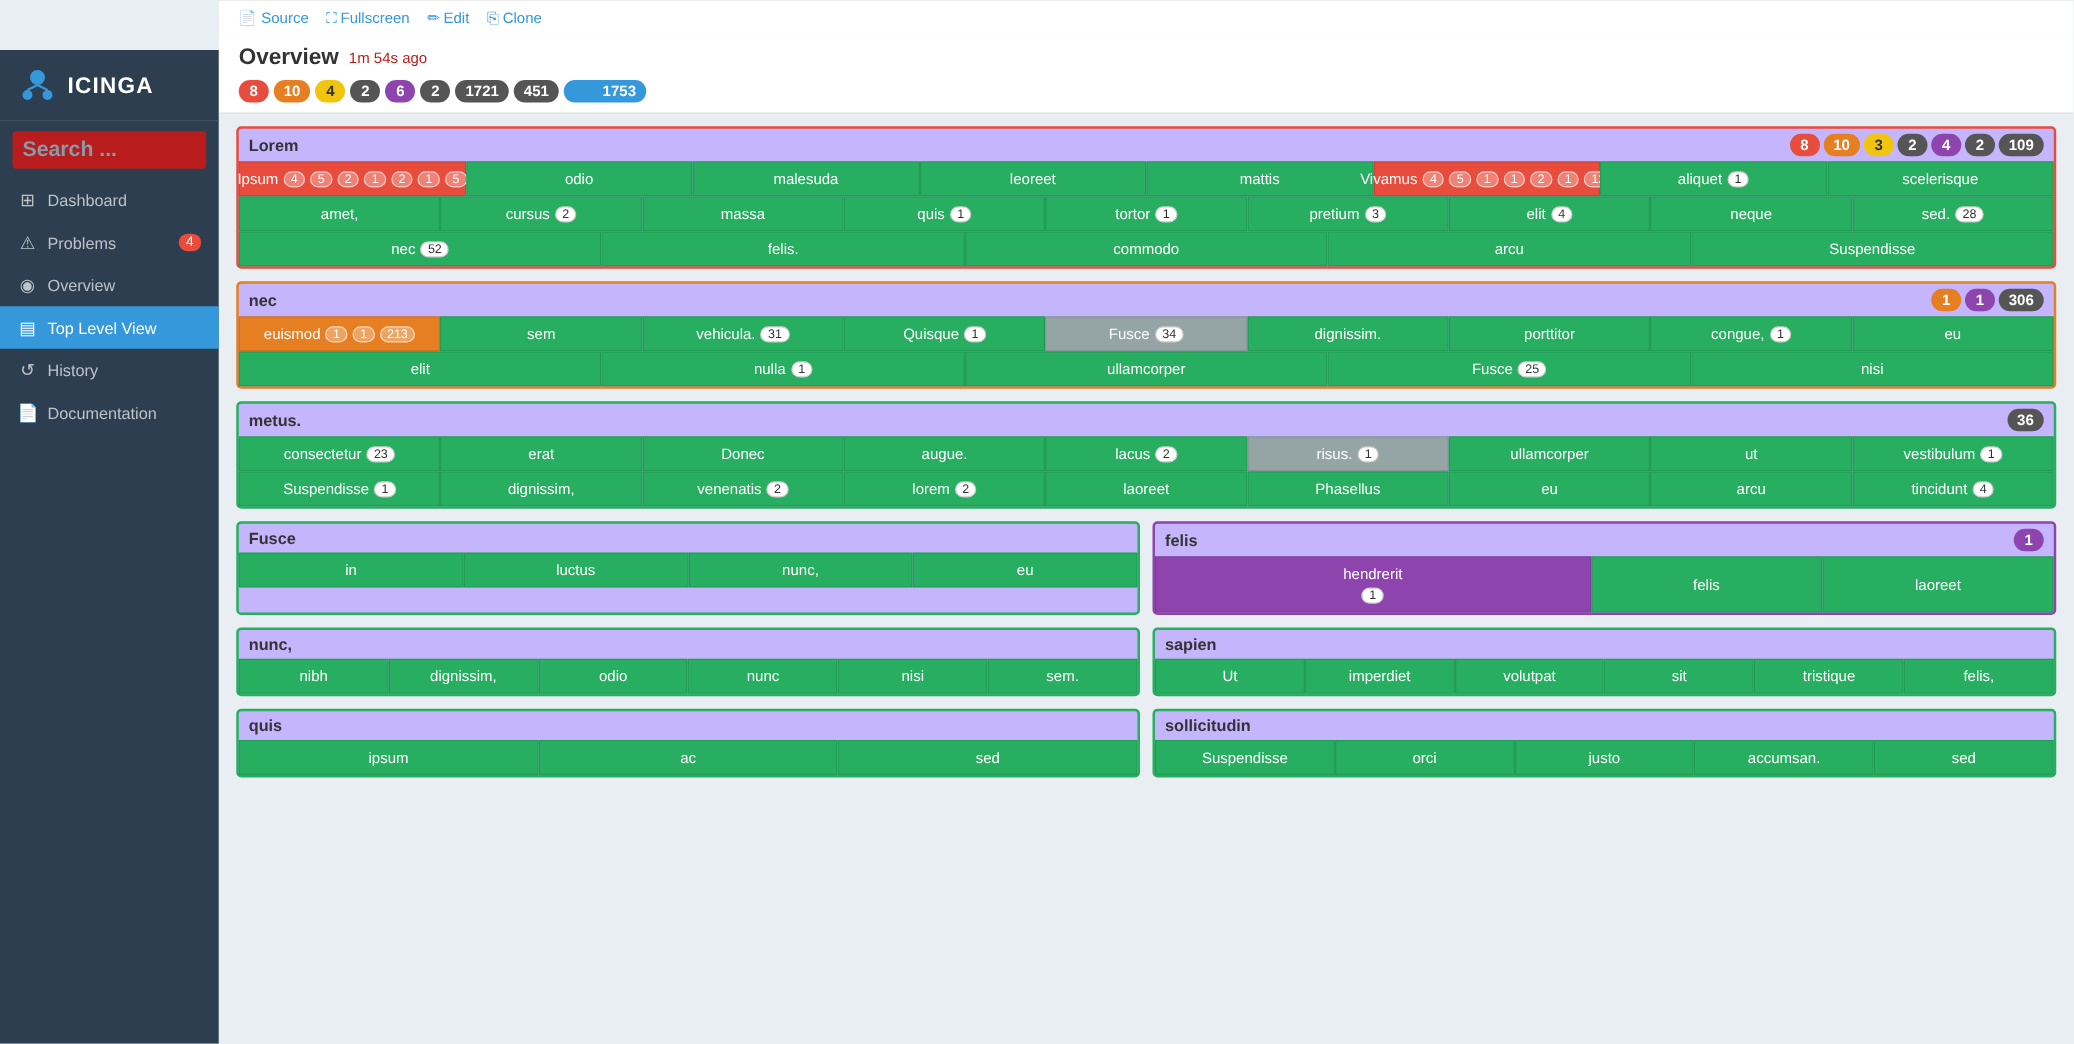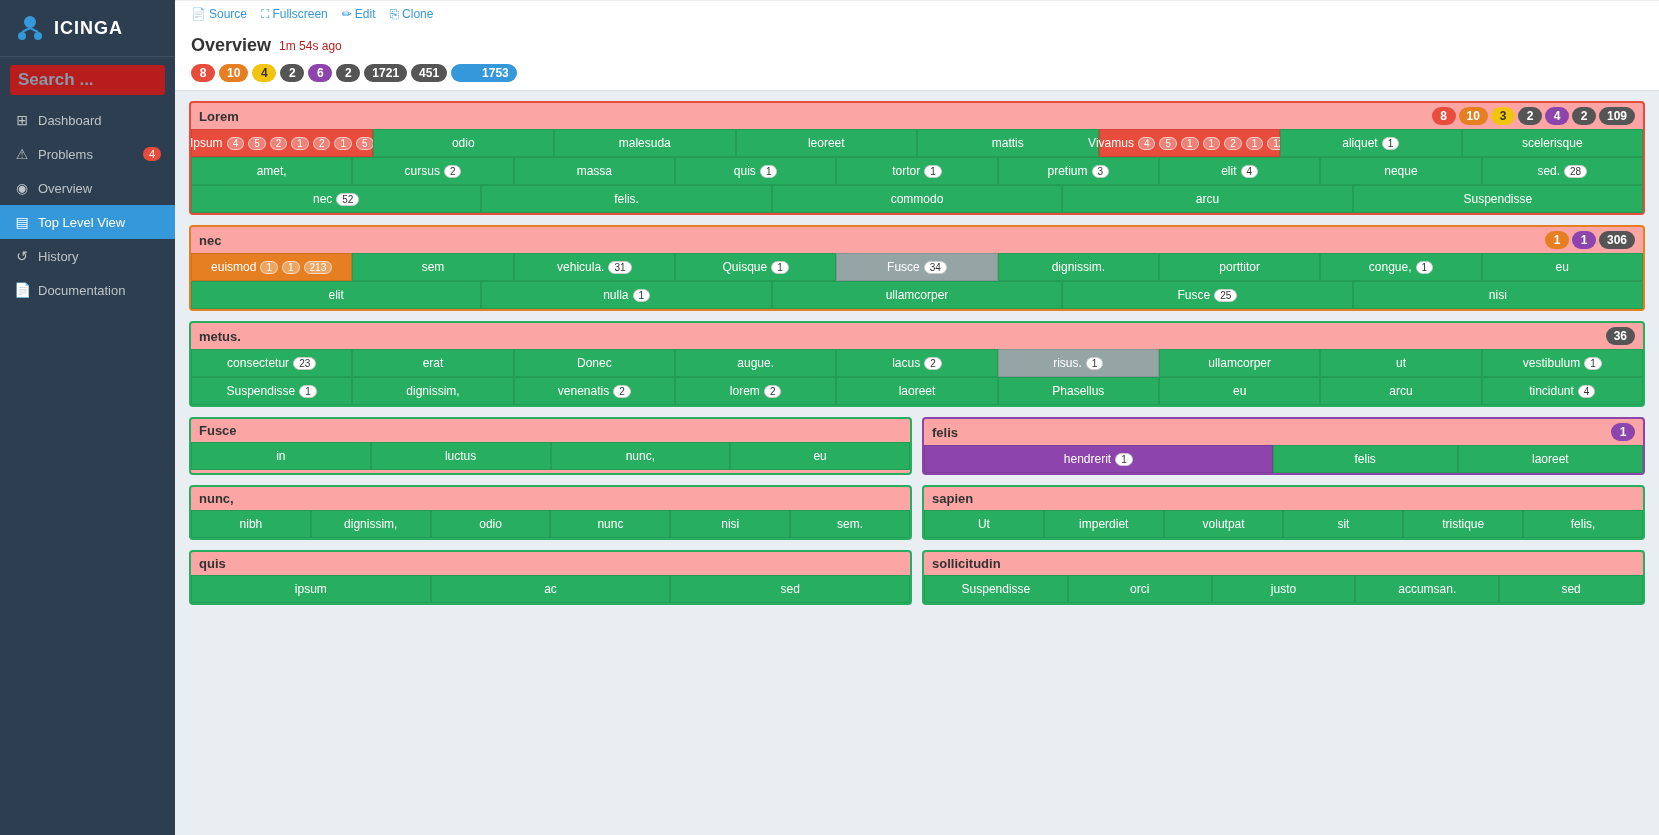--- a/index.html
+++ b/index.html
@@ -1,19 +1,19 @@
 <!DOCTYPE html>
 <html><head>
   <meta charset="utf-8">
   <style>
     * { box-sizing: border-box; margin: 0; padding: 0; }
     body { font-family: 'Segoe UI', Arial, sans-serif; font-size: 13px; background: #e8eef2; display: flex; height: 835px; overflow: hidden; }
 
     
-    .sidebar { width: 175px; background: #2c3e50; color: #ccc; display: flex; flex-direction: column; flex-shrink: 0; }
+    .sidebar { width: 175px; background: #2c3e50; color: #ccc; display: flex; flex-direction: column; flex-shrink: 0; margin-top: 40px; }
     .sidebar-logo { padding: 12px 14px; display: flex; align-items: center; gap: 8px; border-bottom: 1px solid #3d5166; }
     .sidebar-logo-text { color: #fff; font-size: 18px; font-weight: bold; letter-spacing: 1px; }
     .sidebar-search { padding: 8px 10px; }
     .sidebar-search input { width: 100%; background: #b91c1c; border: none; border-radius: 3px; color: #ccc; padding: 5px 8px; font-size: 17px; outline: none; font-weight: bold; }
     .sidebar-search input::placeholder { color: #8899aa; }
     .sidebar-item { display: flex; align-items: center; gap: 8px; padding: 9px 14px; color: #bdc3c7; cursor: pointer; font-size: 13px; }
     .sidebar-item.active { background: #3498db; color: #fff; }
     .sidebar-item .badge { margin-left: auto; background: #e74c3c; color: #fff; border-radius: 10px; padding: 1px 6px; font-size: 11px; }
     .sidebar-item .icon { width: 16px; text-align: center; font-size: 14px; }
 
@@ -39,31 +39,31 @@
     .badge-orange { background: #e67e22; }
     .badge-yellow { background: #f1c40f; color: #333; }
     .badge-purple { background: #8e44ad; }
     .badge-dark { background: #555; }
     .badge-blue { background: #3498db; padding-left: 31px; }
 
     
     .content { flex: 1; overflow-y: auto; padding: 10px 14px; background: #e8eef2; }
 
     
-    .group-box { background: #fca5a5; border: 2px solid #6d28d9; border-radius: 4px; margin-bottom: 10px; }
+    .group-box { background: #c4b5fd; border: 2px solid #6d28d9; border-radius: 4px; margin-bottom: 10px; }
 
     .group-header { padding: 4px 8px; display: flex; align-items: center; justify-content: space-between; font-weight: 600; font-size: 13px; color: #333; }
     .group-header-badges { display: flex; gap: 3px; align-items: center; }
 
     .tiles-row { display: flex; flex-wrap: wrap; gap: 0; }
     .tile { background: #27ae60; color: #fff; padding: 6px 10px; font-size: 12px; display: flex; align-items: center; justify-content: center; gap: 4px; border: 1px solid rgba(0,0,0,0.1); cursor: pointer; flex: 1; min-width: 80px; text-align: center; }
     .tile.red { background: #e74c3c; }
     .tile.orange { background: #e67e22; align-items: center; }
     .tile.gray { background: #95a5a6; }
-    .tile.purple { background: #8e44ad; }
+    .tile.purple { background: #8e44ad; flex-direction: column; }
 
     .tile-badge { background: rgba(255,255,255,0.3); border: 1px solid rgba(255,255,255,0.6); border-radius: 10px; padding: 0 5px; font-size: 10px; color: #fff; }
     .tile-badge.white { background: #fff; color: #333; border-color: #ccc; }
 
     .two-col { display: flex; gap: 10px; }
     .two-col .group-box { flex: 1; }
 
     
     .logo-svg { width: 32px; height: 32px; }
   </style>

